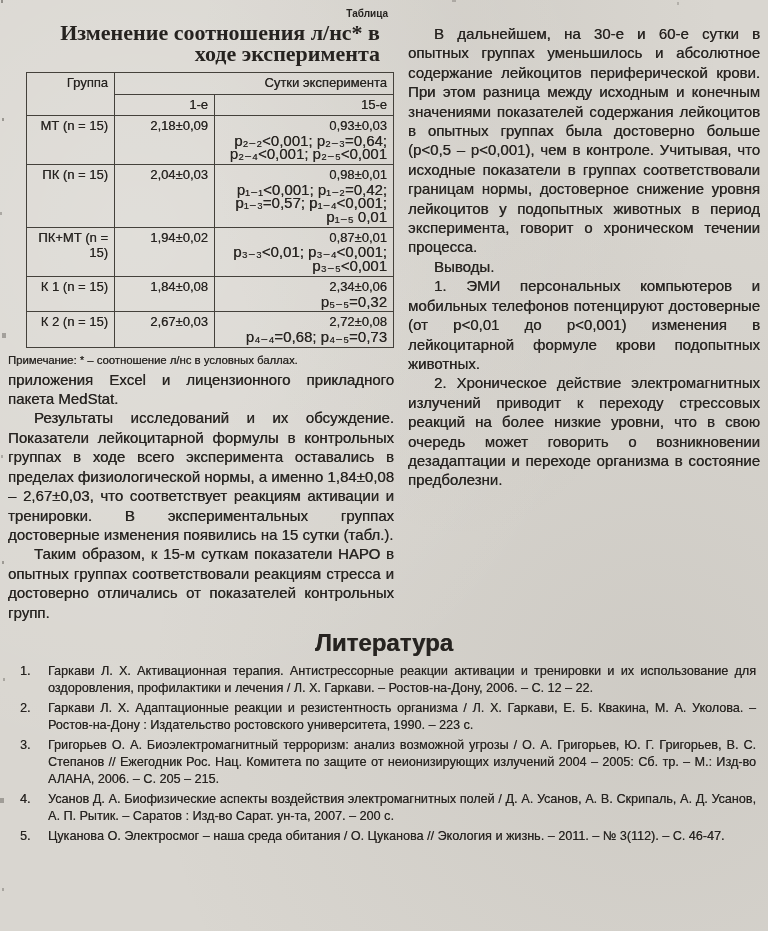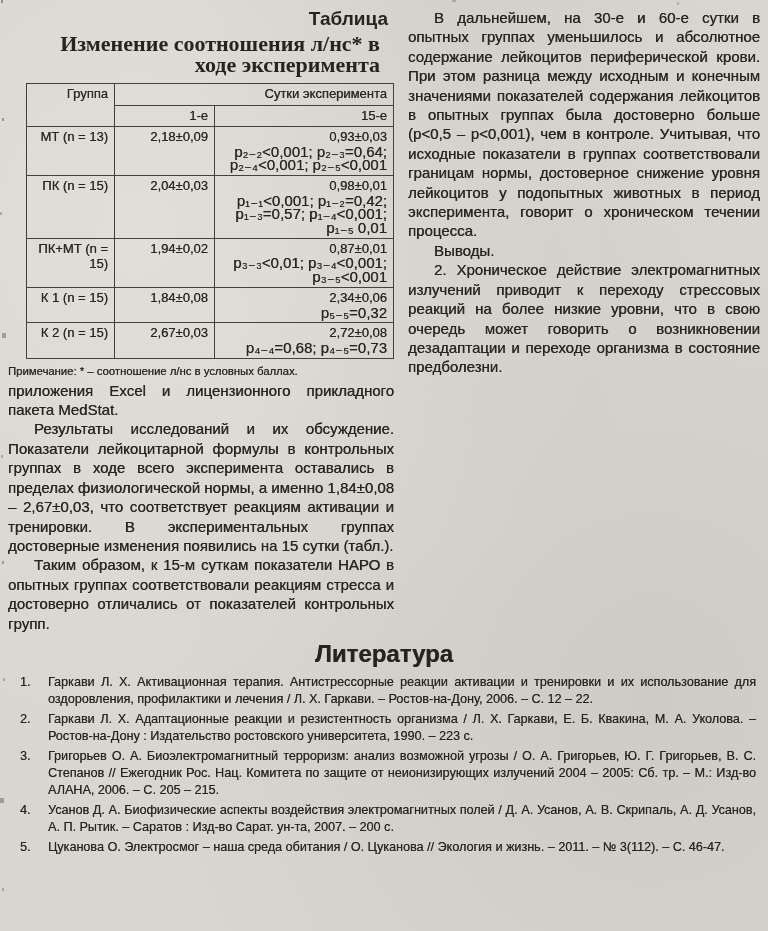--- a/index.html
+++ b/index.html
@@ -15,26 +15,26 @@
   }
   .page{position:relative;box-sizing:border-box;width:768px;height:931px;padding:8px 8px 4px 8px;}
   .speckles{position:absolute;top:0;left:1px;width:2px;height:3px;background:rgba(55,52,46,.45);
     box-shadow:1px 118px 0 rgba(55,52,46,.40), -1px 212px 0 rgba(55,52,46,.30),
     2px 334px 0 1px rgba(55,52,46,.35), 0 455px 0 rgba(55,52,46,.30),
     1px 561px 0 rgba(55,52,46,.38), 2px 678px 0 rgba(55,52,46,.30),
     0 799px 0 1px rgba(55,52,46,.35), 1px 888px 0 rgba(55,52,46,.30),
     452px -2px 0 1px rgba(55,52,46,.25), 676px 2px 0 rgba(55,52,46,.22);}
   .columns{display:flex;gap:14px;}
   .col-left{width:386px;flex:none;}
-  .col-right{flex:1;min-width:0;}
+  .col-right{flex:1;min-width:0;margin-top:16px;}
   .para{font-size:15px;line-height:19.4px;text-align:justify;text-indent:26px;margin:0;
         text-shadow:0.35px 0 0 rgba(35,32,28,.75);}
   .noindent{text-indent:0;}
   .b{font-weight:normal;}
-  .table-label{font-weight:bold;font-size:19px;text-align:right;padding-right:6px;}
+  .table-label{font-weight:bold;font-size:10px;text-align:right;padding-right:6px;}
   .table-title{font-weight:bold;font-size:22px;line-height:21px;text-align:right;margin:3px 14px 8px;font-family:Liberation Serif, serif;}
   table.data{border-collapse:collapse;width:calc(100% - 18px);margin:0 0 5px 18px;}
   table.data th,table.data td{border:1.6px solid #44413b;padding:2px 6px 3px;vertical-align:top;
         text-align:right;font-weight:normal;font-size:13px;line-height:15.5px;
         text-shadow:0.3px 0 0 rgba(35,32,28,.7);}
   .col-group{width:88px;}
   .col-d1{width:100px;}
   .pval{font-size:15px;line-height:13.8px;}
   .note{font-size:11.3px;line-height:14px;margin:4px 0 3px;text-shadow:0.3px 0 0 rgba(35,32,28,.7);}
   .lit-heading{font-weight:bold;font-size:24px;text-align:center;margin:7px 0 6px;
@@ -68,21 +68,21 @@
             <th rowspan="2">Группа</th>
             <th colspan="2">Сутки эксперимента</th>
           </tr>
           <tr>
             <th>1-е</th>
             <th>15-е</th>
           </tr>
         </thead>
         <tbody>
           <tr>
-            <td>МТ (n = 13)</td>
+            <td>МТ (n = 15)</td>
             <td>2,18±0,09</td>
             <td>
               <div>0,93±0,03</div>
               <div class="pval">p₂₋₂&lt;0,001; p₂₋₃=0,64;</div>
               <div class="pval">p₂₋₄&lt;0,001; p₂₋₅&lt;0,001</div>
             </td>
           </tr>
           <tr>
             <td>ПК (n = 15)</td>
             <td>2,04±0,03</td>
@@ -129,20 +129,21 @@
         <span class="b">Результаты исследований и их обсуждение.</span>
         <span>Показатели лейкоцитарной формулы в контрольных группах в ходе всего эксперимента оставались в пределах физиологической нормы, а именно 1,84±0,08 – 2,67±0,03, что соответствует реакциям активации и тренировки. В экспериментальных группах достоверные изменения появились на 15 сутки </span><span class="b">(табл.).</span>
       </p>
 
       <p class="para">Таким образом, к 15-м суткам показатели НАРО в опытных группах соответствовали реакциям стресса и достоверно отличались от показателей контрольных групп.</p>
     </div>
 
     <div class="col-right">
       <p class="para">В дальнейшем, на 30-е и 60-е сутки в опытных группах уменьшилось и абсолютное содержание лейкоцитов периферической крови. При этом разница между исходным и конечным значениями показателей содержания лейкоцитов в опытных группах была достоверно больше (p&lt;0,5 – p&lt;0,001), чем в контроле. Учитывая, что исходные показатели в группах соответствовали границам нормы, достоверное снижение уровня лейкоцитов у подопытных животных в период эксперимента, говорит о хроническом течении процесса.</p>
       <p class="para b">Выводы.</p>
+      <p class="para">1. ЭМИ персональных компьютеров и мобильных телефонов потенцируют достоверные (от p&lt;0,01 до p&lt;0,001) изменения в лейкоцитарной формуле крови подопытных животных.</p>
       <p class="para">2. Хроническое действие электромагнитных излучений приводит к переходу стрессовых реакций на более низкие уровни, что в свою очередь может говорить о возникновении дезадаптации и переходе организма в состояние предболезни.</p>
     </div>
   </div>
 
   <div class="lit-heading">Литература</div>
 
   <ol class="refs">
     <li class="ref">
       <span class="ref-num">1.</span>
       <span class="ref-text">Гаркави Л. Х. Активационная терапия. Антистрессорные реакции активации и тренировки и их использование для оздоровления, профилактики и лечения / Л. Х. Гаркави. – Ростов-на-Дону, 2006. – С. 12 – 22.</span>

